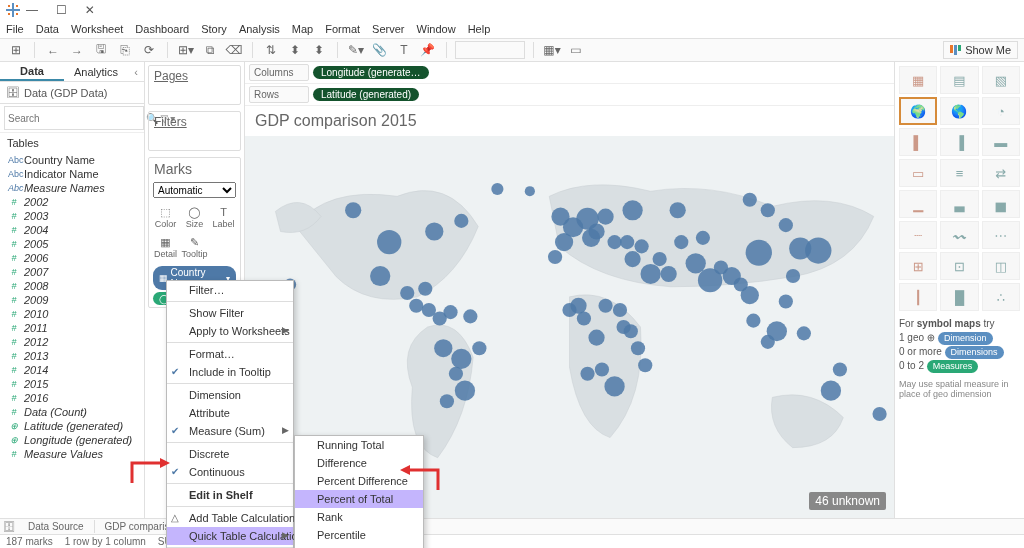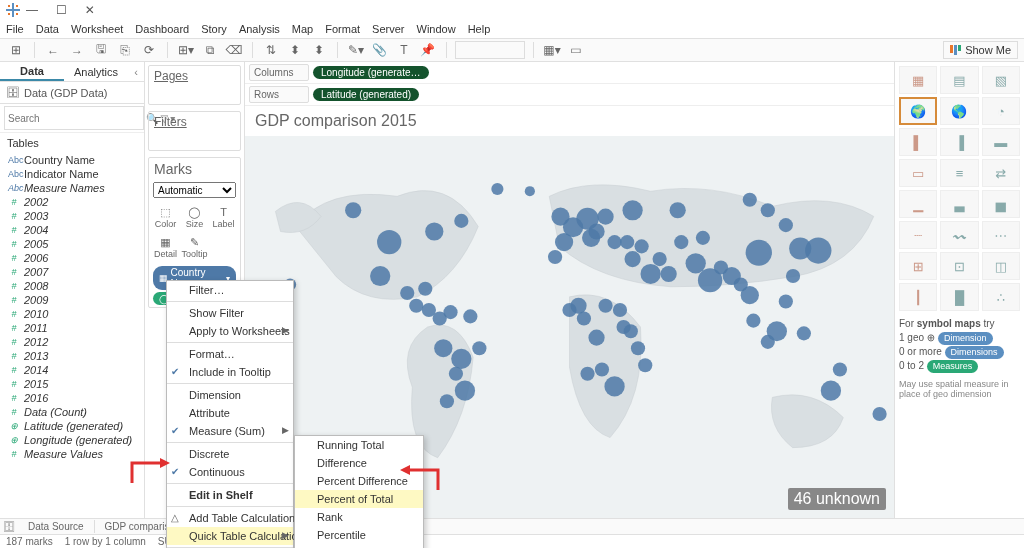--- a/index.html
+++ b/index.html
@@ -61,37 +61,37 @@
 .pill .arrow { margin-left: auto; font-size: 8px; }
 
 
 .worksheet { flex: 1; display: flex; flex-direction: column; position: relative; }
 .shelf-row { display: flex; align-items: center; height: 22px; border-bottom: 1px solid #eee; padding: 0 4px; gap: 4px; }
 .shelf-row .label { width: 60px; font-size: 10px; border: 1px solid #ddd; padding: 2px 4px; border-radius: 2px; color: #666; background: #fafafa; }
 .shelf-row .pill-inline { background: #14532d; color: #fff; border-radius: 9px; font-size: 10px; padding: 1px 8px; }
 .vis-title { font-size: 16px; color: #666; padding: 6px 10px; }
 .vis-area { flex: 1; position: relative; background: #eef2f3; overflow: hidden; }
 .vis-area svg { position: absolute; top: 0; left: 0; width: 100%; height: 100%; }
-.unknown-badge { position: absolute; right: 8px; bottom: 8px; background: #888; color: #fff; font-size: 16px; padding: 2px 6px; border-radius: 2px; }
+.unknown-badge { position: absolute; right: 8px; bottom: 8px; background: #888; color: #fff; font-size: 12px; padding: 2px 6px; border-radius: 2px; }
 
 
 .showme-panel { width: 130px; border-left: 1px solid #e0e0e0; padding: 4px; display: flex; flex-direction: column; }
 .sm-grid { display: grid; grid-template-columns: repeat(3, 1fr); gap: 3px; }
 .sm-cell { height: 28px; border: 1px solid #eee; background: #f7f7f7; cursor: pointer; position: relative; display:flex;align-items:center;justify-content:center; }
 .sm-cell.sel { border: 2px solid #d68b3a; }
 .sm-hint { font-size: 10px; color: #555; margin-top: 6px; line-height: 1.4; }
 .sm-hint .chip { display: inline-block; border-radius: 8px; padding: 0 6px; font-size: 9px; color: #fff; }
 .sm-hint .chip.dim { background: #5b8fc1; }
 .sm-hint .chip.meas { background: #2aa876; }
 .sm-note { font-size: 9px; color: #888; margin-top: 6px; }
 
 
 .ctxmenu { position: absolute; background: #fff; border: 1px solid #bbb; box-shadow: 2px 2px 6px rgba(0,0,0,.2); font-size: 11px; z-index: 100; }
 .ctxmenu .item { padding: 3px 18px 3px 22px; cursor: pointer; white-space: nowrap; position: relative; }
-.ctxmenu .item.hl { background: #fef9c3; }
+.ctxmenu .item.hl { background: #c4b5fd; }
 .ctxmenu .item.bold { font-weight: 600; }
 .ctxmenu .divider { height: 1px; background: #ddd; margin: 2px 0; }
 .ctxmenu .check { position: absolute; left: 4px; color: #4e79a7; font-size: 10px; }
 .ctxmenu .sub { position: absolute; right: 4px; font-size: 9px; color: #666; }
 .ctxmenu .iconleft { position: absolute; left: 4px; font-size: 10px; color: #666; }
 
 
 .arrow-annot { position: absolute; z-index: 200; pointer-events:none; }
 .arrow-annot svg path { fill: none; stroke: #e03030; stroke-width: 3; }
 .arrow-annot svg polygon { fill: #e03030; }

